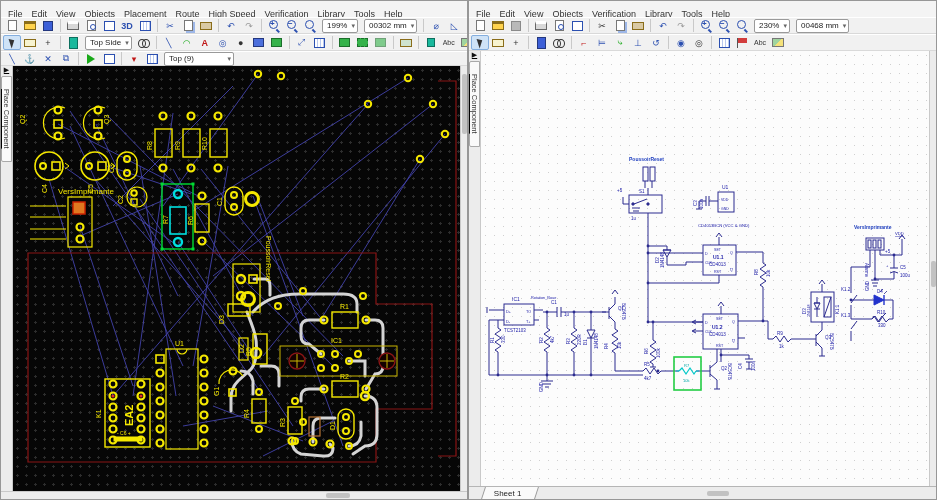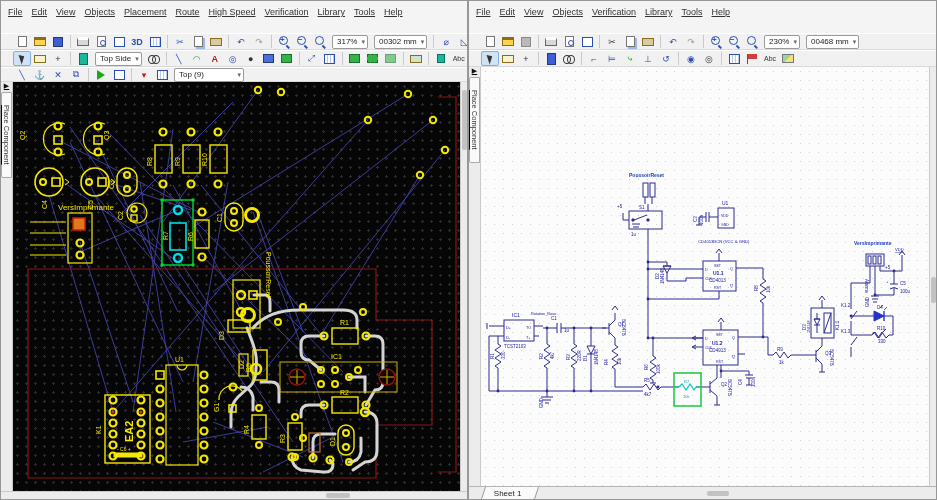--- a/index.html
+++ b/index.html
@@ -1,23 +1,23 @@
 <!DOCTYPE html>
 <html><head>
 <meta charset="utf-8">
 <style>
   *{margin:0;padding:0;box-sizing:border-box;}
   body{width:937px;height:500px;font-family:"Liberation Sans",sans-serif;background:#d4d0c8;overflow:hidden;}
   .app{display:flex;width:937px;height:500px;}
   .win{display:flex;flex-direction:column;background:#f0f0f0;border:1px solid #979797;overflow:hidden;}
   #win-pcb{width:468px;}
   #win-sch{width:469px;}
-  .menubar{display:flex;align-items:flex-end;gap:1px;height:13px;background:#f4f4f4;padding:16px 3px;font-size:9px;color:#333;flex:none;text-decoration:underline;}
+  .menubar{display:flex;align-items:flex-start;gap:1px;height:13px;background:#f4f4f4;padding:8px 3px;font-size:9px;color:#333;flex:none;text-decoration:underline;}
   .menubar .mi{padding:0 4px;cursor:default;}
-  .tbar{display:flex;align-items:center;height:17px;background:#f1f1f1;border-top:1px solid #fff;border-bottom:1px solid #d9d9d9;padding:0 12px;flex:none;}
+  .tbar{display:flex;align-items:center;height:17px;background:#f1f1f1;border-top:1px solid #fff;border-bottom:1px solid #d9d9d9;padding:0 2px;flex:none;}
   .tbtn{width:18px;height:15px;display:flex;align-items:center;justify-content:center;font-size:9px;color:#2b4fb0;flex:none;}
   .tbtn.sel{background:#cfe3f7;border:1px solid #84aede;border-radius:2px;}
   .sep{width:1px;height:13px;background:#c9c9c9;margin:0 3px;flex:none;}
   .dd{display:flex;align-items:center;height:14px;background:#fff;border:1px solid #9a9a9a;border-radius:2px;font-size:8px;color:#222;padding:0 2px 0 4px;margin:0 3px;flex:none;}
   .dd .arr{color:#666;font-size:7px;margin-left:4px;}
   
   .ic{display:inline-block;}
   .i-doc{width:9px;height:11px;background:#fff;border:1px solid #777;}
   .i-folder{width:12px;height:9px;background:#ffd34d;border:1px solid #8a6d1a;border-top-width:3px;}
   .i-disk{width:10px;height:10px;background:#3c5fd7;border:1px solid #23377e;}
@@ -125,21 +125,21 @@
         </span>
     <span class="tbtn">
           <span class="ic i-zoom">
             <span>−</span>
           </span>
         </span>
     <span class="tbtn">
           <span class="ic i-zoom"></span>
         </span>
     <span class="dd">
-          <span>317%</span>
+          <span>199%</span>
           <span class="arr">▾</span>
         </span>
     <span class="dd">
           <span>00302 mm</span>
           <span class="arr">▾</span>
         </span>
     <span class="sep"></span>
     <span class="tbtn">⌀</span>
     <span class="tbtn">◺</span>
     <span class="tbtn">⋈</span>

